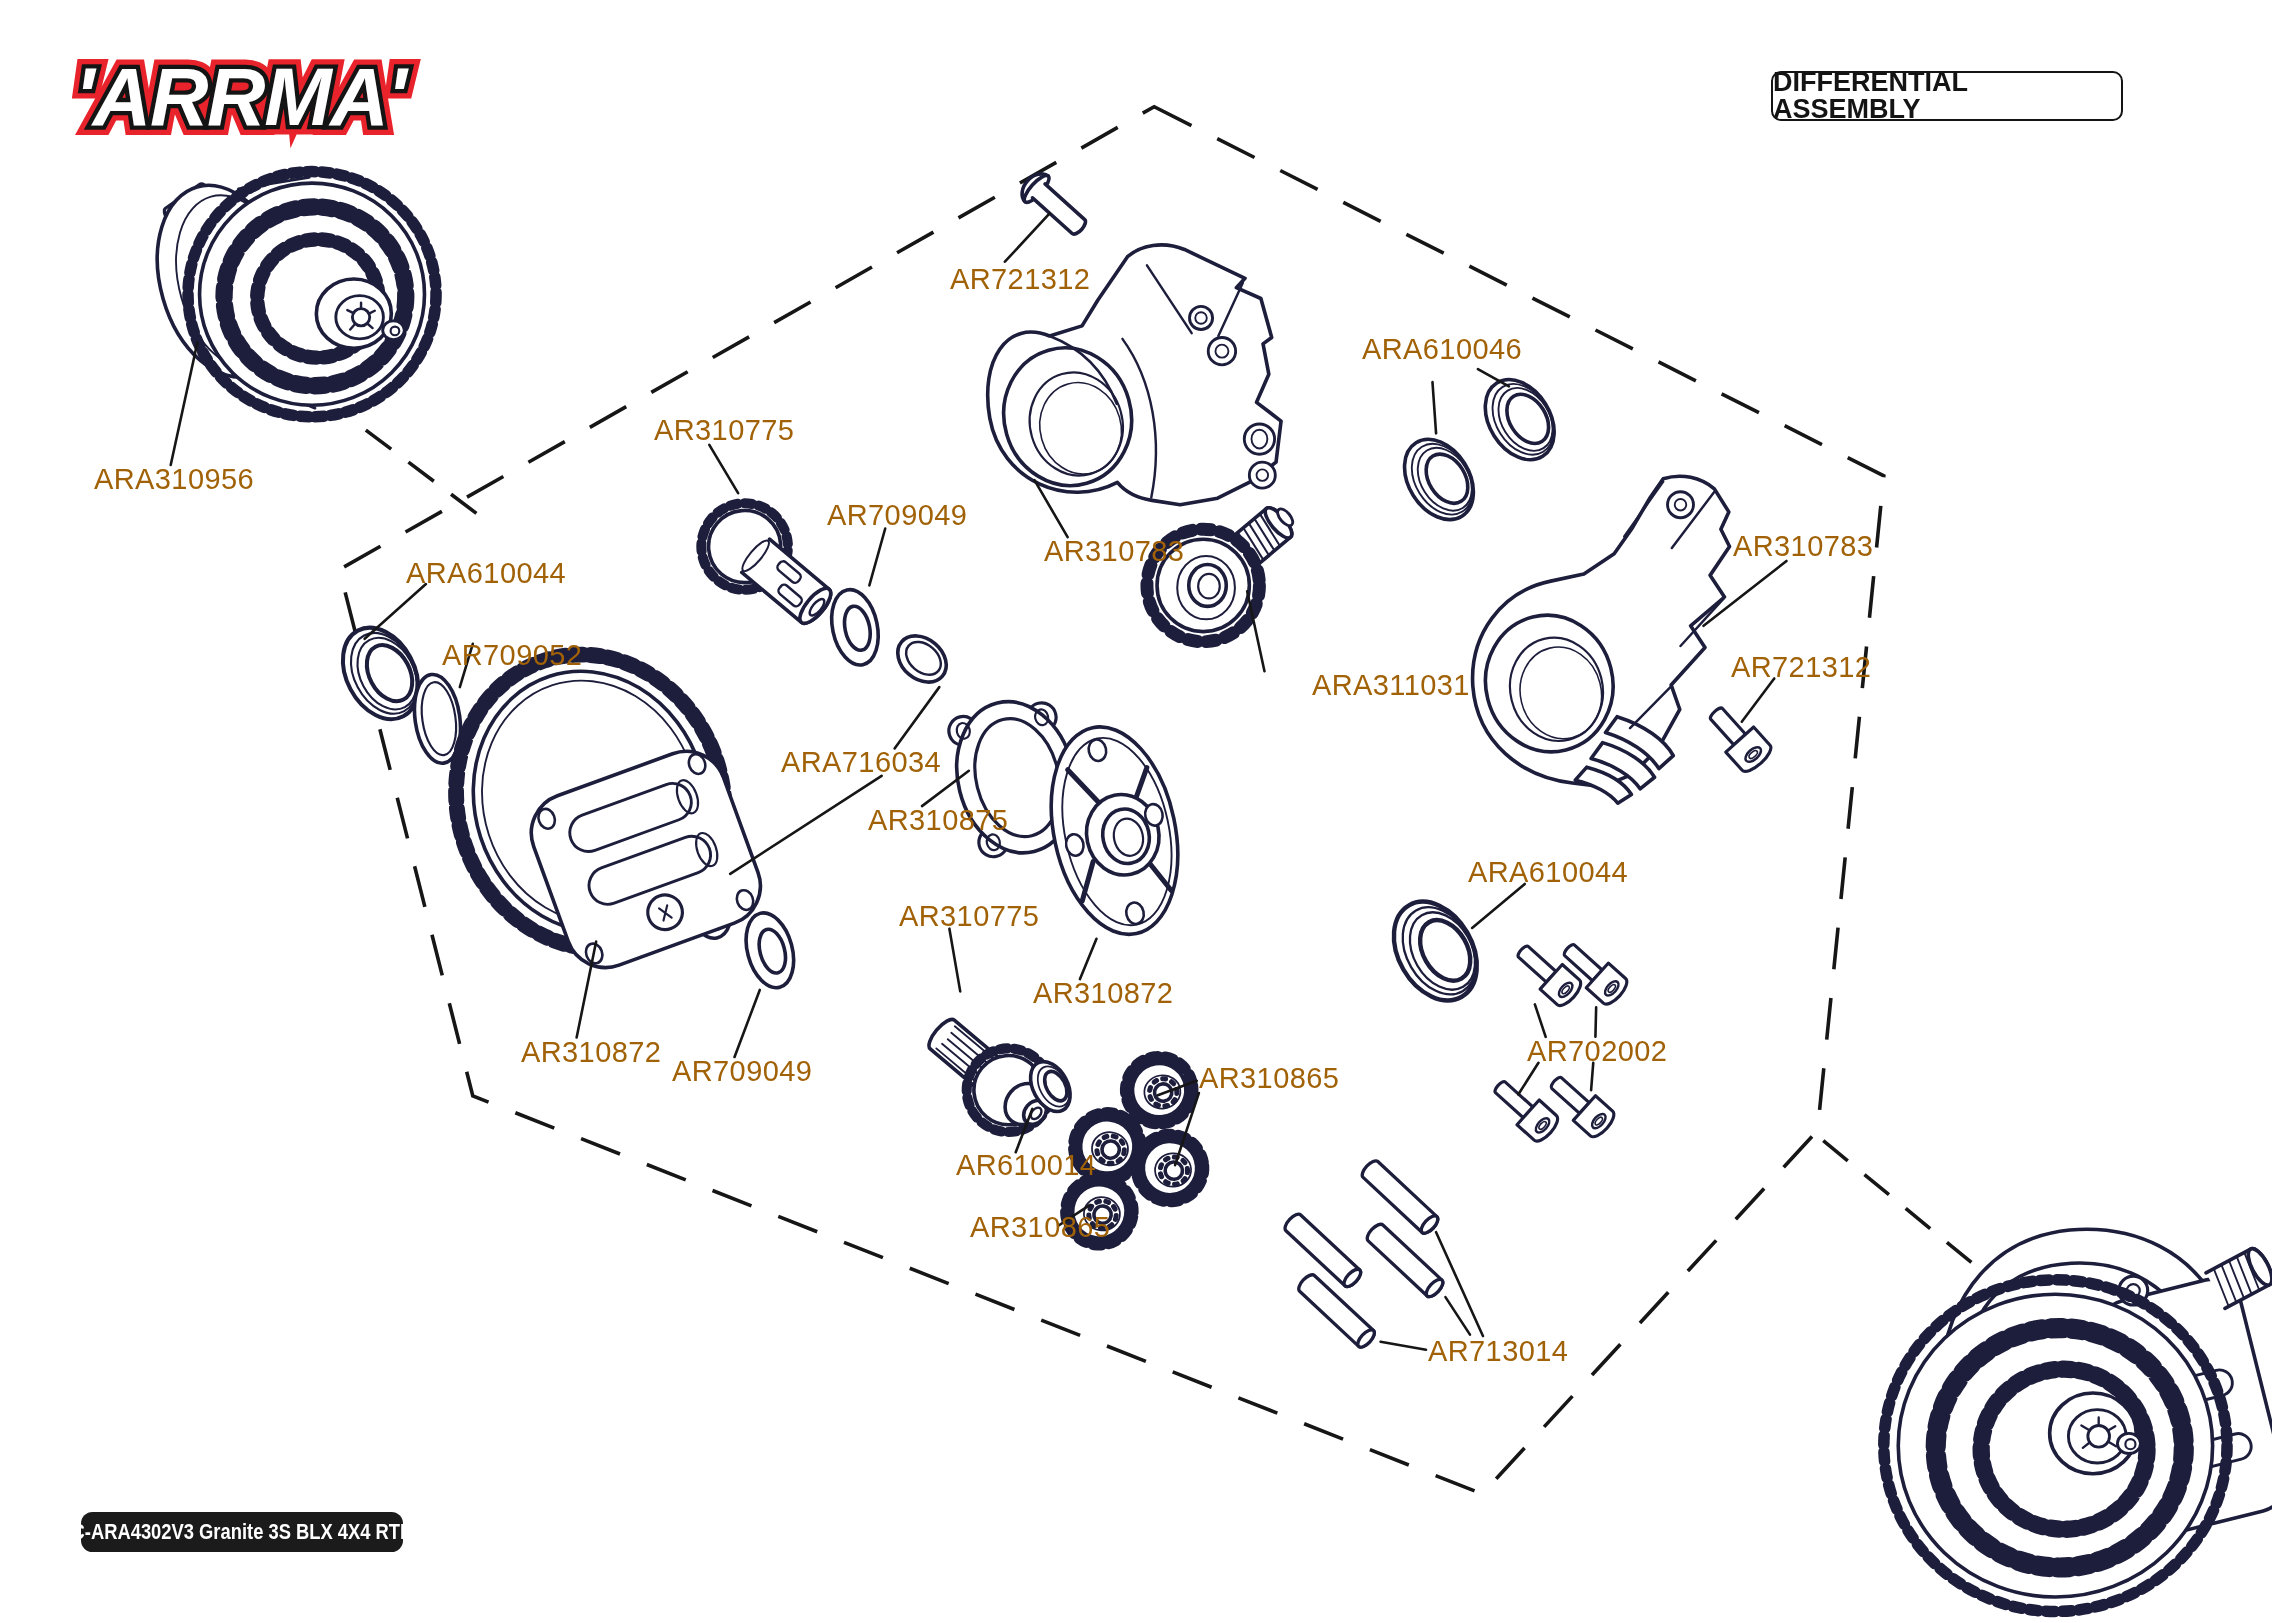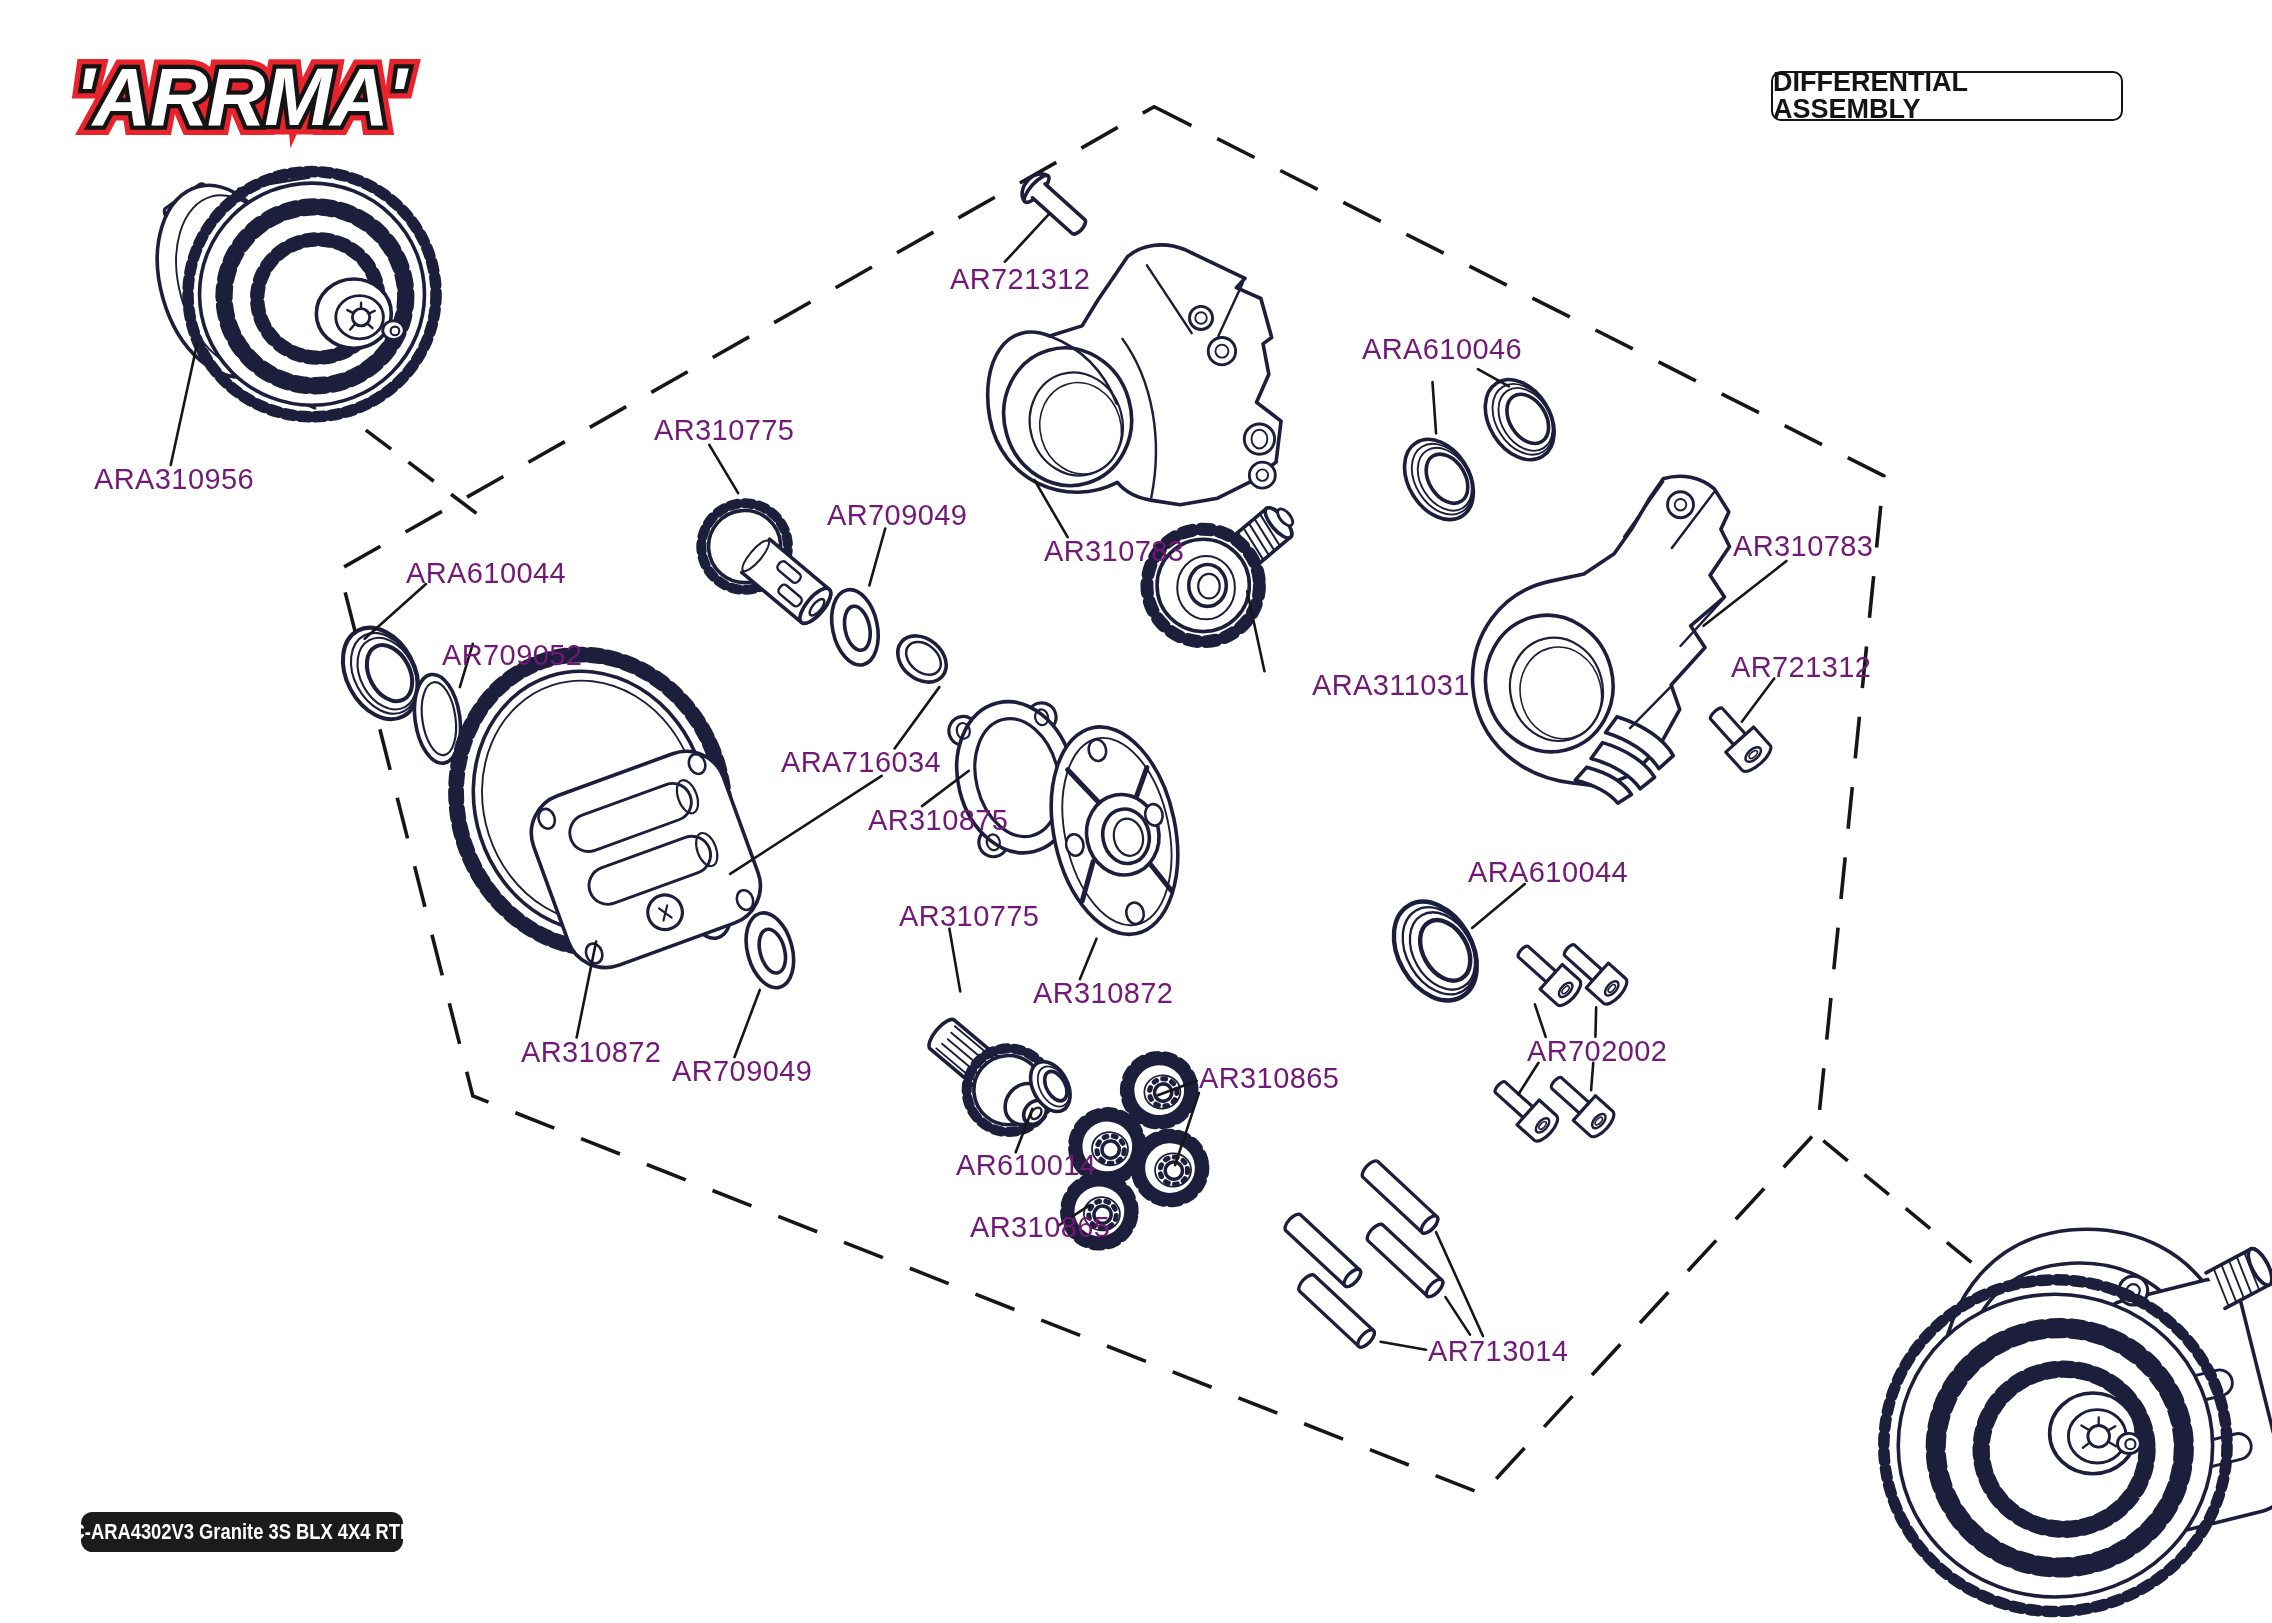--- a/index.html
+++ b/index.html
@@ -1,21 +1,21 @@
 <!DOCTYPE html>
 <html style="font-size:11.5px"><head>
 <meta charset="utf-8">
 <style>
   html,body{margin:0;padding:0;background:#e8e8e8;}
   .page{position:relative;width:2273px;height:1623px;background:#ffffff;overflow:hidden;
         font-family:"Liberation Sans",sans-serif;}
   .art{position:absolute;left:0;top:0;width:2273px;height:1623px;}
 
   
-  .plabel{position:absolute;font:400 29px/1.1 "Liberation Sans",sans-serif;color:#701a75;
+  .plabel{position:absolute;font:400 29px/1.1 "Liberation Sans",sans-serif;color:#a16207;
           white-space:nowrap;letter-spacing:0.4px;}
 
   
   .titlebox{position:absolute;left:1771px;top:71px;width:348px;height:46px;
             border:2.9px solid #141414;border-radius:10px;background:#fff;
             display:flex;align-items:center;justify-content:center;}
   .titlebox span{font:700 27px/1 "Liberation Sans",sans-serif;color:#141414;letter-spacing:0px;}
 
   
   .badge{position:absolute;left:81px;top:1512px;width:322px;height:40px;background:#1b1b1b;

